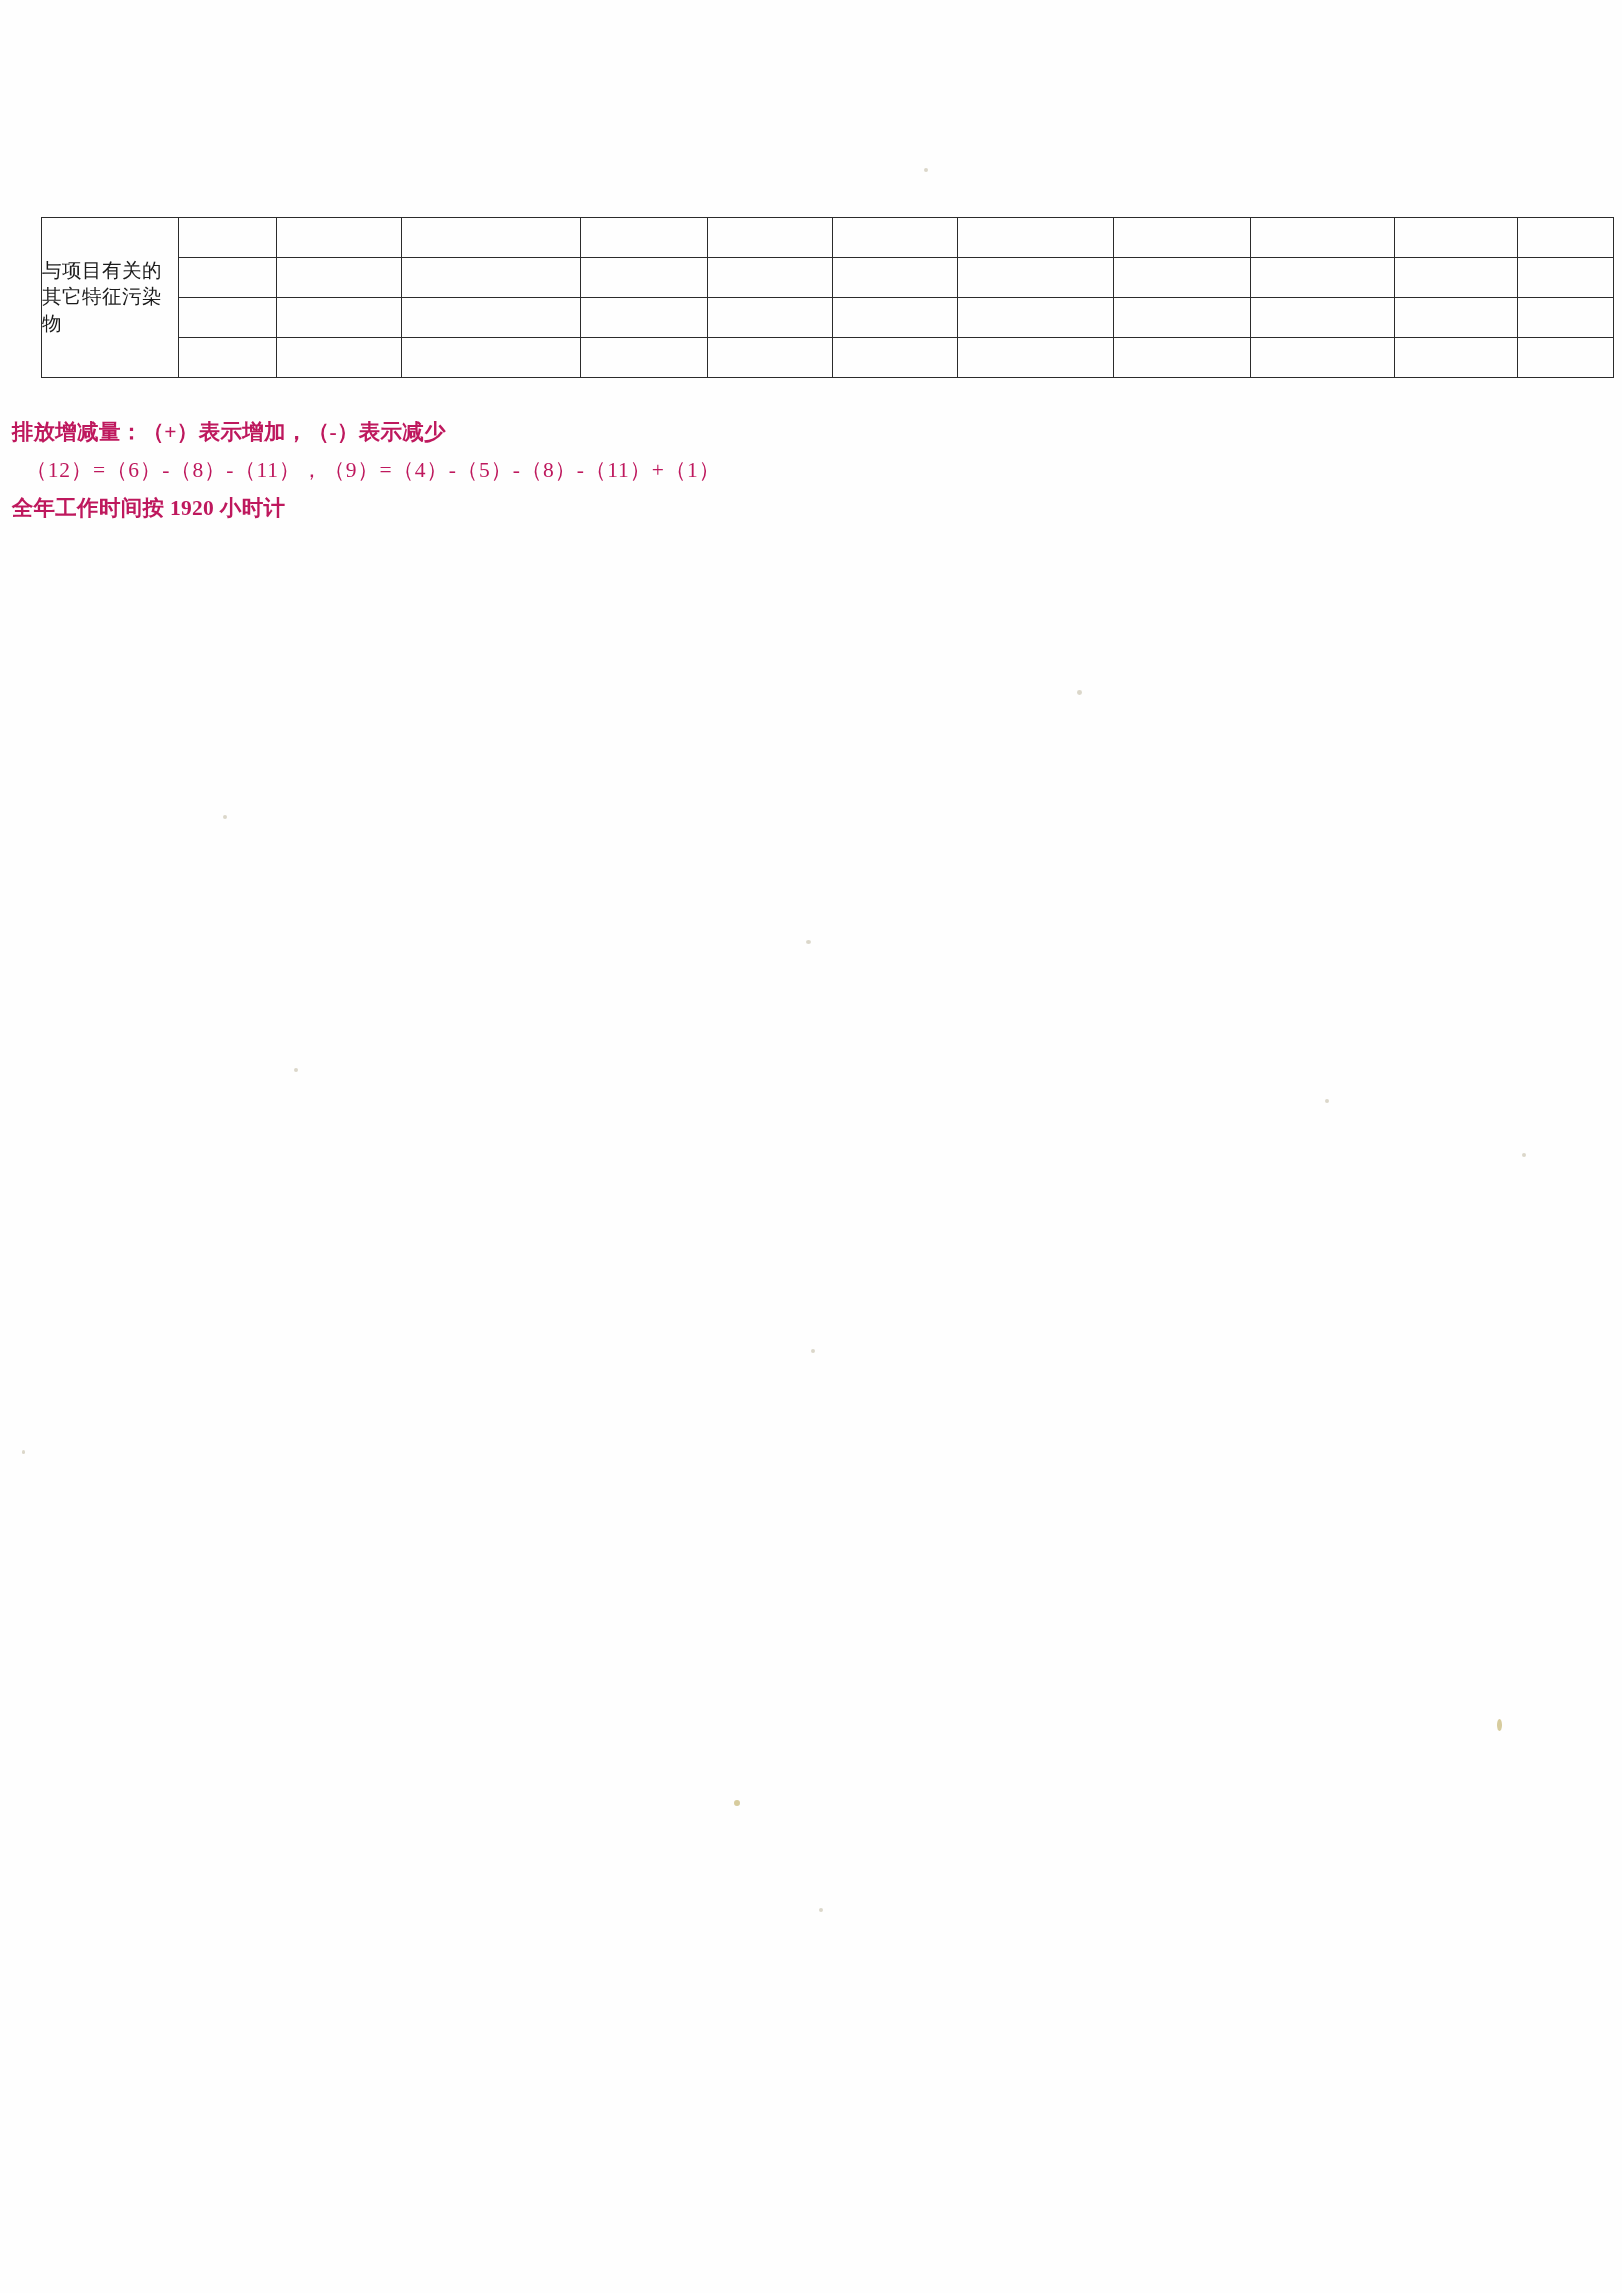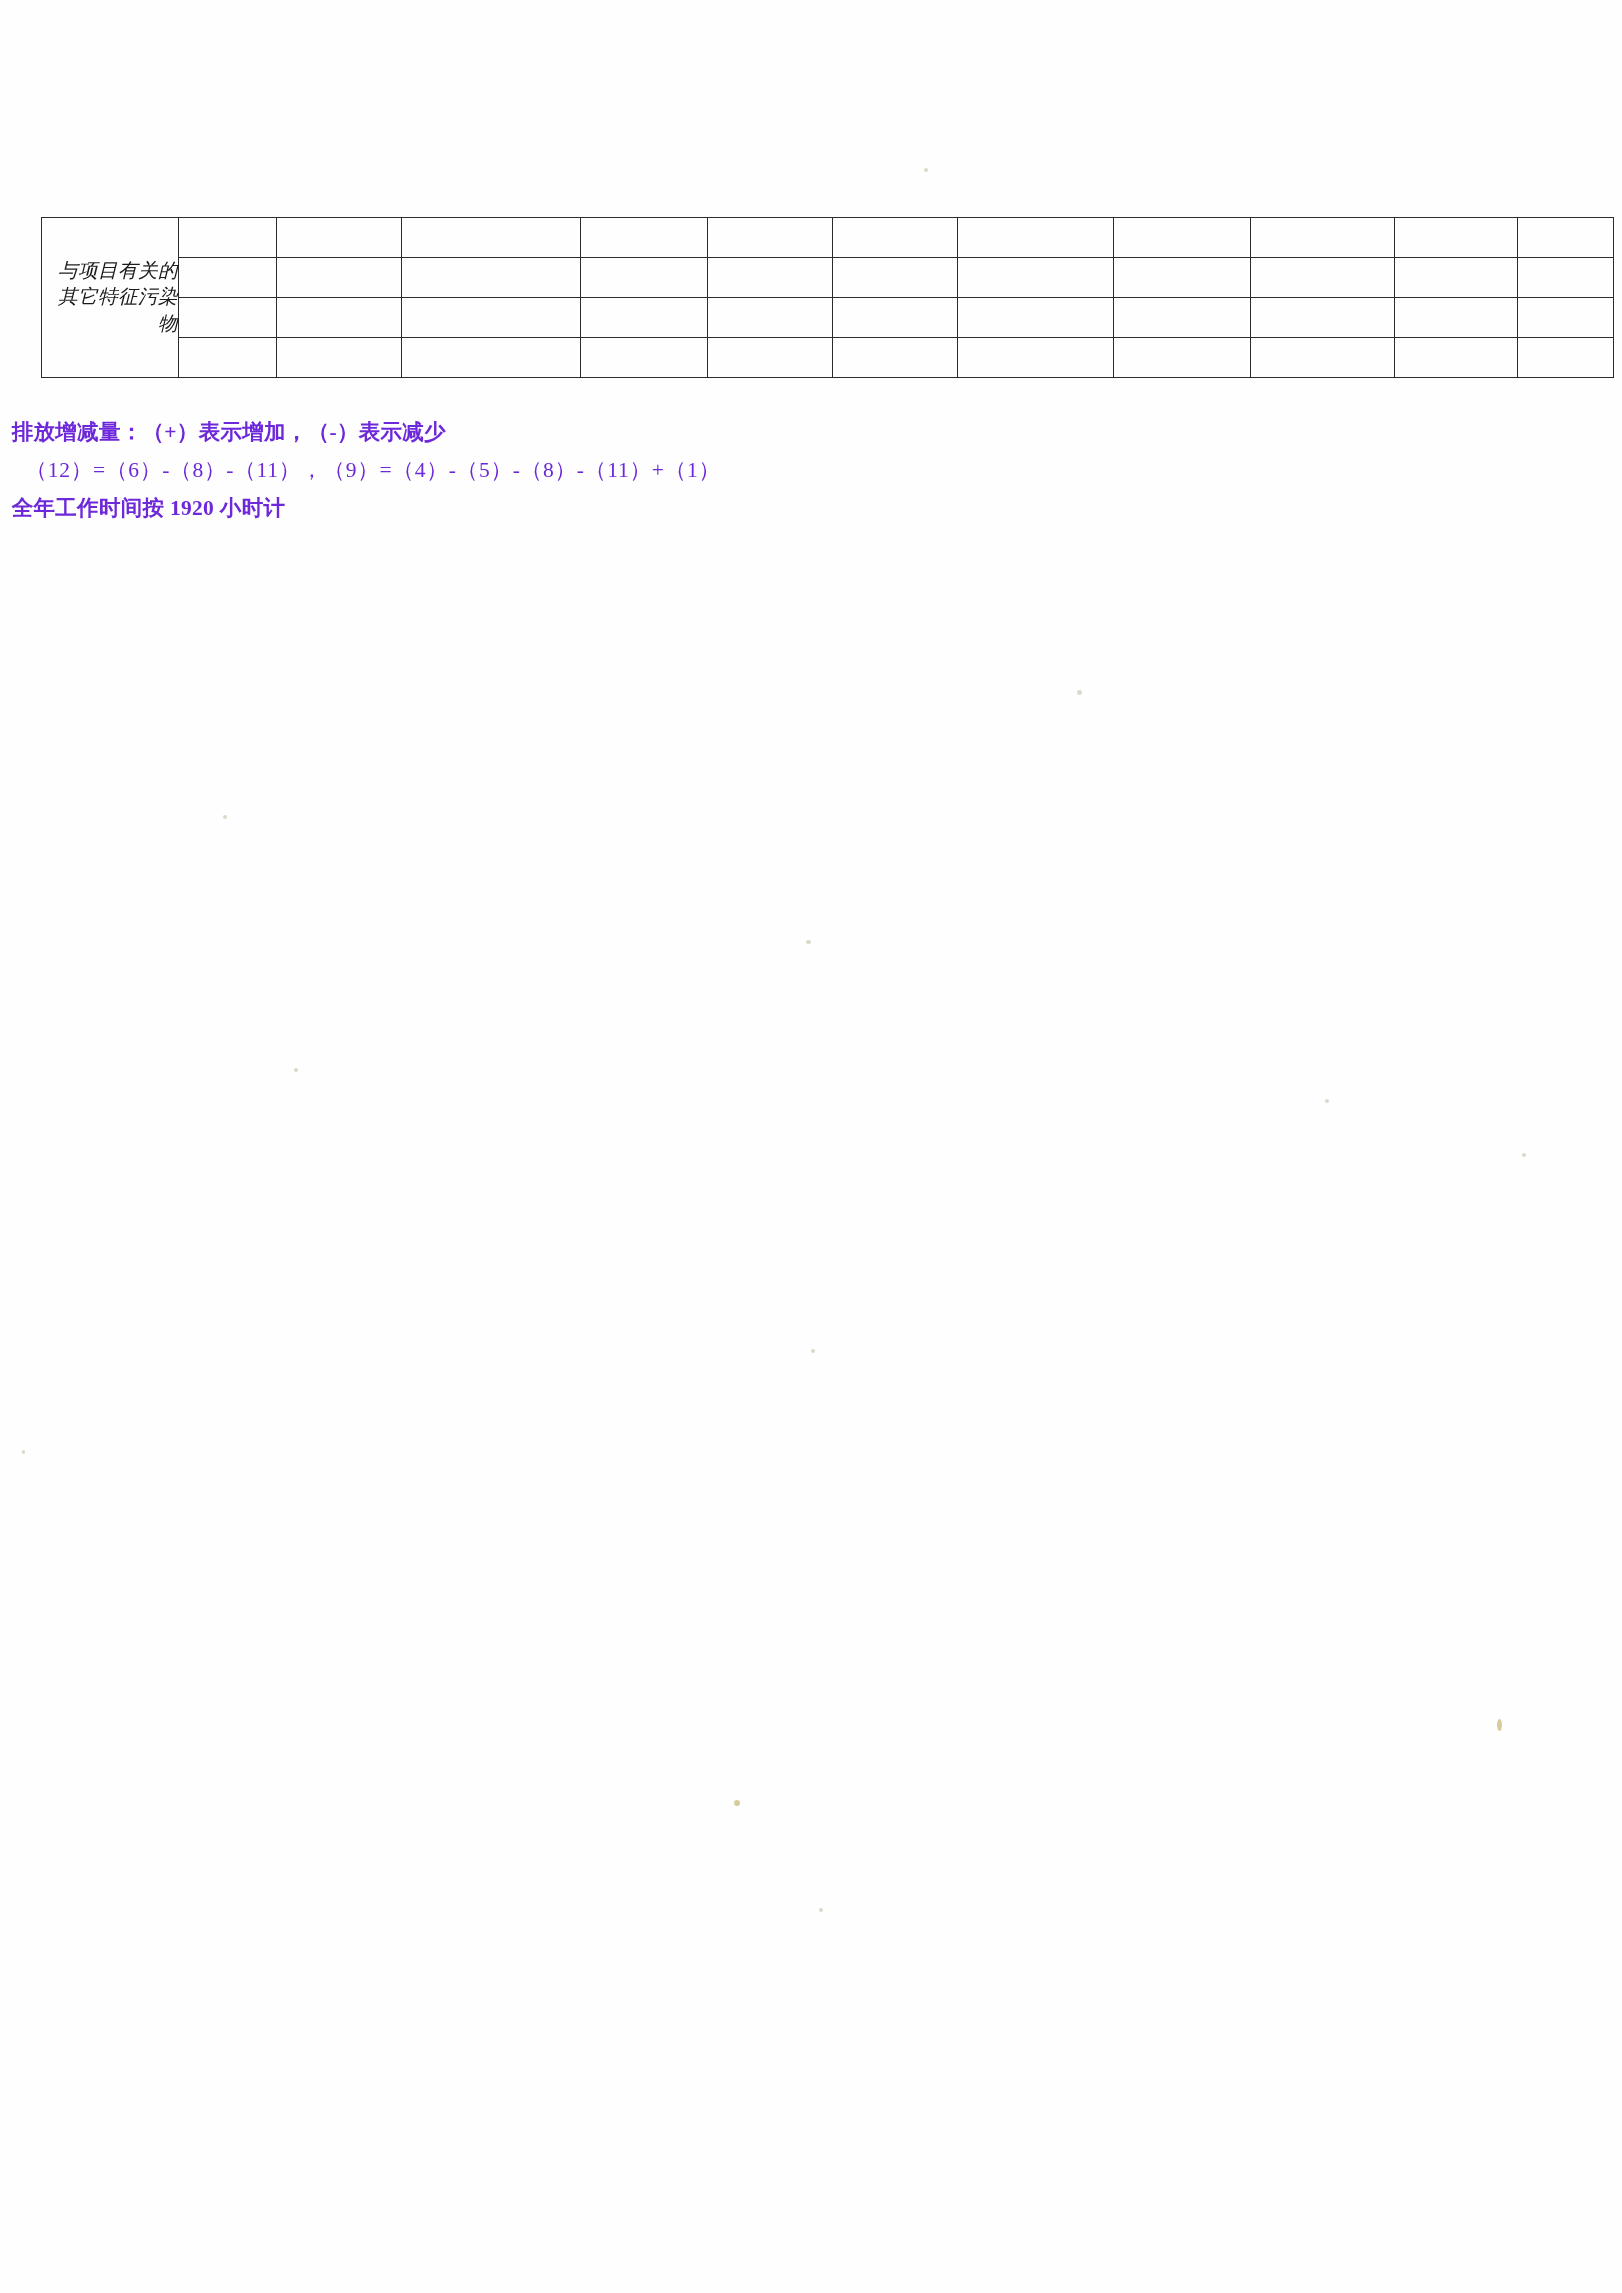--- a/index.html
+++ b/index.html
@@ -38,44 +38,43 @@
   }
   table.emission-table td {
     border: 1px solid #2b2b2b;
     padding: 0;
     height: 39px;
     vertical-align: middle;
     font-size: 19.5px;
     line-height: 1.35;
   }
   td.rowhead {
-    text-align: right;
+    text-align: left;
     padding: 2px 9.8px;
     font-size: 20.5px;
     line-height: 1.45;
-    font-style: italic;
   }
   .rowhead-text {
     display: block;
     letter-spacing: 0.5px;
   }
 
   
   .notes {
     position: absolute;
     left: 11.7px;
     top: 421px;
     width: 1599px;
   }
   .note-line {
     font-size: 21.5px;
     line-height: 1.05;
     margin: 0 0 15.6px 0;
     white-space: nowrap;
-    color: #6d28d9;
+    color: #be185d;
   }
   .note-bold {
     font-weight: 700;
     letter-spacing: 0.3px;
   }
   .note-indent {
     padding-left: 13.7px;
   }
   .note-units {
     margin-bottom: 2px;

